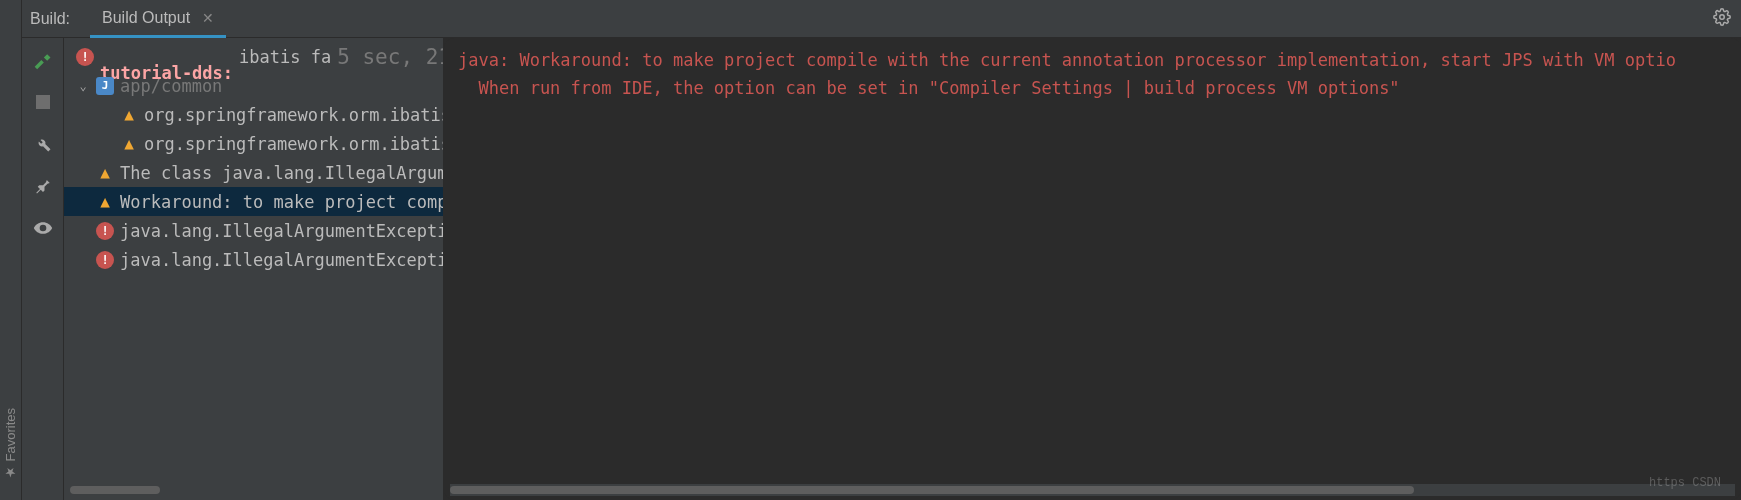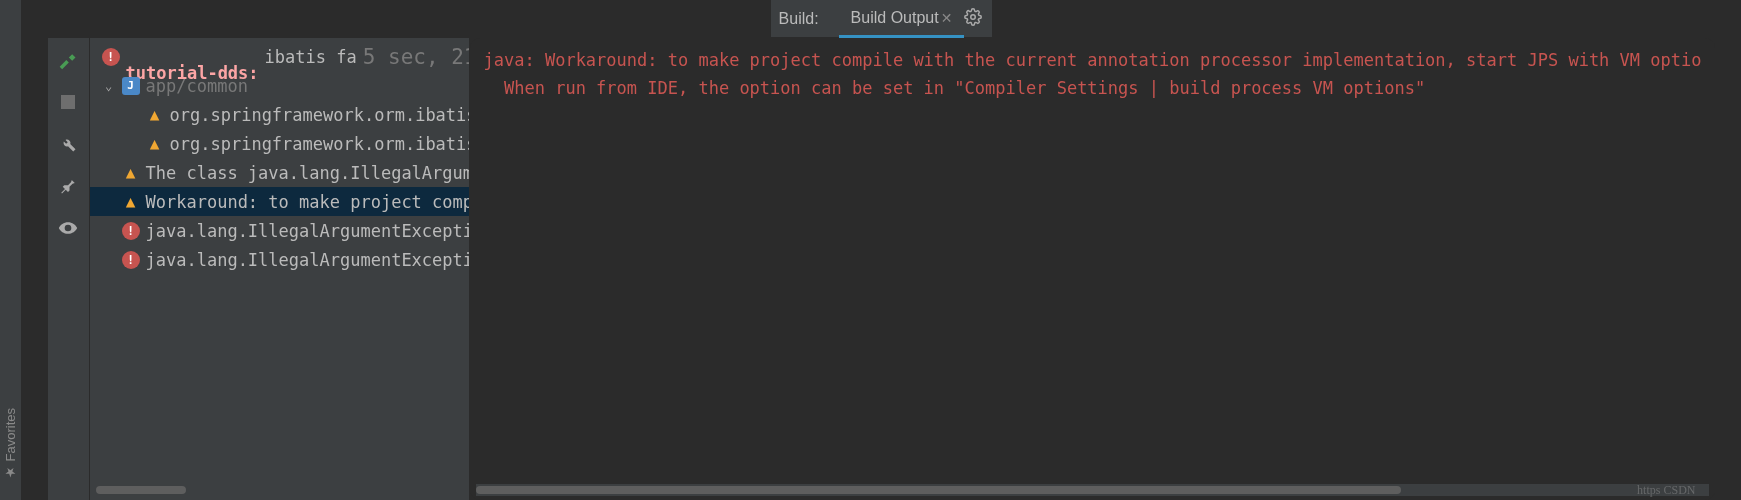--- a/index.html
+++ b/index.html
@@ -26,38 +26,38 @@
     .favorites-label {
       writing-mode: vertical-rl;
       transform: rotate(180deg);
       font-size: 13px;
       color: #8a8a8a;
       font-family: sans-serif;
       display: flex;
       align-items: center;
       gap: 4px;
     }
-    .main-area { flex: 1; display: flex; flex-direction: column; align-items: center; }
+    .main-area { flex: 1; display: flex; flex-direction: column; }
     .tab-bar {
       height: 38px;
       background: #3c3f41;
       border-bottom: 1px solid #2b2b2b;
       display: flex;
       align-items: center;
       padding-left: 8px;
       font-family: sans-serif;
       font-size: 16px;
     }
     .tab-label { color: #bbbbbb; margin-right: 20px; }
     .tab {
       padding: 8px 12px;
       color: #bbbbbb;
       display: flex;
       align-items: center;
-      gap: 2px;
+      gap: 12px;
       border-bottom: 3px solid #3592c4;
       position: relative;
       top: 1px;
     }
     .tab-close { color: #888; font-size: 14px; cursor: pointer; }
     .gear-area {
       margin-left: auto;
       padding-right: 10px;
       color: #aaa;
     }
@@ -132,24 +132,24 @@
       padding: 8px 14px;
       font-size: 17px;
       line-height: 28px;
       white-space: pre;
       overflow: hidden;
       color: #c75450;
     }
     .watermark {
       position: absolute;
       right: 20px;
-      bottom: 2px;
+      bottom: 10px;
       font-size: 12px;
       color: rgba(180,180,180,0.35);
-      font-family: Liberation Serif, serif;
+      font-family: Liberation Mono, monospace;
     }
   </style>
 </head>
 <body>
 
 <div class="favorites-bar">
   <div class="favorites-label">
     <span>★</span>
     <span>Favorites</span>
   </div>

